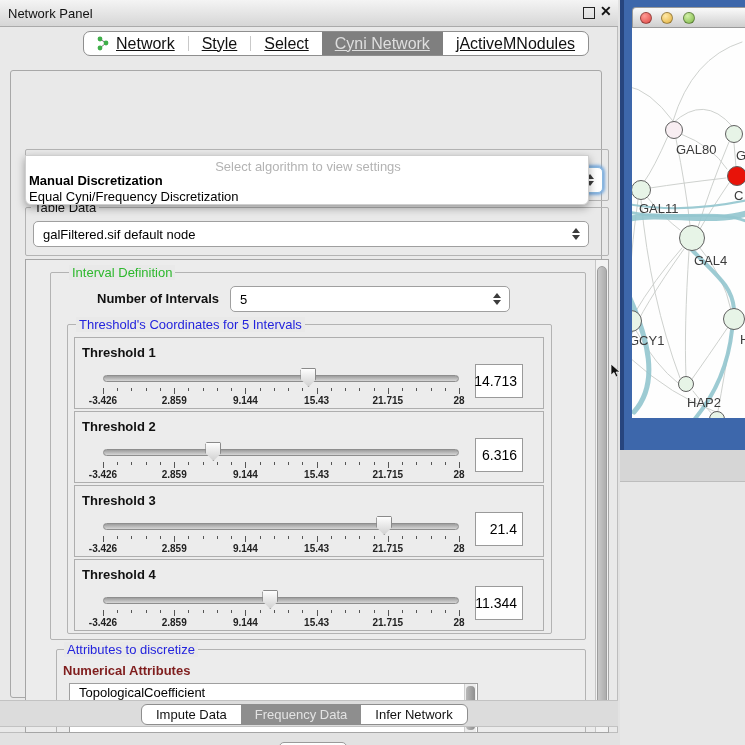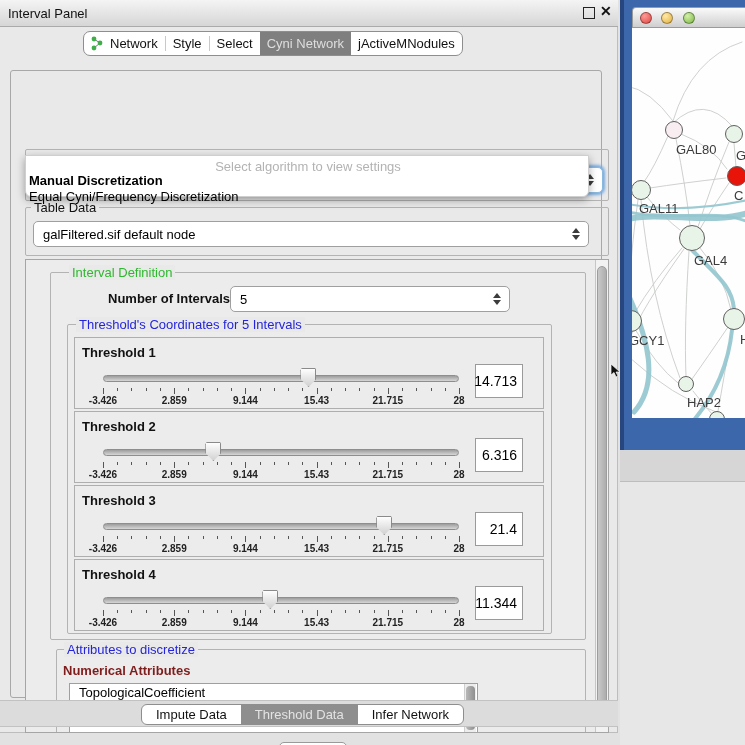--- a/index.html
+++ b/index.html
@@ -9,38 +9,38 @@
 
   
   #control-panel { left:0; top:0; width:618px; height:733px; background:#e9e9e9; border-right:1px solid #bdbdbd; border-bottom:1px solid #bdbdbd; }
   #cp-titlebar { left:0; top:0; width:618px; height:27px; background:linear-gradient(#f4f4f4,#d6d6d6); border-bottom:1px solid #aaa; }
   #cp-title { left:8px; top:6px; font-size:13px; color:#111; }
   #cp-float { left:583px; top:7px; width:12px; height:12px; border:1.5px solid #222; background:transparent; }
   #cp-close { left:600px; top:3px; font-size:14px; font-weight:bold; color:#111; }
 
   
   #tabbar { left:83px; top:31px; height:25px; display:flex; align-items:stretch; background:#fff; border:1px solid #8e8e8e; border-radius:7px; overflow:hidden; }
-  .tab { display:flex; align-items:center; padding:0 7px; font-size:13px; color:#111; white-space:nowrap; }
+  .tab { display:flex; align-items:center; padding:0 13px; font-size:16px; color:#111; white-space:nowrap;text-decoration:underline; }
   .tab.sel { background:#7f7f7f; color:#dedede; }
   .tab-sep { width:1px; background:#c9c9c9; margin:4px 0; }
   .net-icon { width:13px; height:15px; margin-right:6px; }
 
   
   #outer-box { left:10px; top:70px; width:592px; height:628px; border:1px solid #a8a8a8; border-radius:3px; background:#e9e9e9; }
 
   .grouplabel { background:#e9e9e9; padding:0 3px; font-size:13px; }
   .groupbox { border:1px solid #b3b3b3; border-radius:2px; }
 
   
   #algo-group { left:14px; top:78px; width:584px; height:52px; }
   #algo-label { left:18px; top:71px; font-weight:bold; color:#3d3d3d; z-index:2; }
   #algo-combo { left:22px; top:96px; width:570px; height:26px; background:#fff; border:1px solid #89b8e0; border-radius:5px; box-shadow:0 0 3px 2px #7aabdd; z-index:3; }
 
   
-  #algo-popup { left:14px; top:84px; width:564px; height:42px; background:#fff; border:1px solid #cfcfcf; border-radius:0 0 6px 6px; box-shadow:0 3px 8px rgba(0,0,0,.35); z-index:40; }
+  #algo-popup { left:14px; top:84px; width:564px; height:50px; background:#fff; border:1px solid #cfcfcf; border-radius:0 0 6px 6px; box-shadow:0 3px 8px rgba(0,0,0,.35); z-index:40; }
   #popup-placeholder { left:0; top:3px; width:564px; text-align:center; color:#b3b3b3; font-size:13px; }
   .popup-opt { left:3px; font-size:13px; color:#000; white-space:nowrap; }
   .popup-opt.bold { font-weight:bold; }
 
   
   #tabledata-group { left:14px; top:136px; width:584px; height:49px; }
   #tabledata-label { left:20px; top:129px; color:#111; z-index:1; }
   .combo { background:#fff; border:1px solid #9f9f9f; border-radius:5px; display:flex; align-items:center; }
   .combo .val { padding-left:9px; color:#000; font-size:13px; }
   .stepper { position:absolute; right:8px; top:50%; transform:translateY(-50%); display:flex; flex-direction:column; gap:2px; }
@@ -102,21 +102,21 @@
 
   
   #tp-header { left:620px; top:450px; width:125px; height:32px; background:#d6d6d6; border-bottom:1px solid #bdbdbd; }
   #tp-body { left:620px; top:482px; width:125px; height:263px; background:#e7e7e7; }
 </style>
 </head>
 <body>
 
 <div id="control-panel" class="abs">
   <div id="cp-titlebar" class="abs">
-    <div id="cp-title" class="abs">Interval Panel</div>
+    <div id="cp-title" class="abs">Network Panel</div>
     <div id="cp-float" class="abs"></div>
     <div id="cp-close" class="abs">✕</div>
   </div>
 
   <div id="tabbar" class="abs">
       <div class="tab">
         <svg class="net-icon" viewBox="0 0 13 15">
           <line x1="3" y1="3" x2="9" y2="7" stroke="#777" stroke-width="1"></line>
           <line x1="3" y1="12" x2="9" y2="7" stroke="#777" stroke-width="1"></line>
           <circle cx="3" cy="3" r="2.4" fill="#3fae49"></circle>
@@ -161,21 +161,21 @@
     <div id="tabledata-combo" class="abs combo">
       <span class="val">galFiltered.sif default node</span>
       <span class="stepper">
           <span class="up"></span>
           <span class="dn"></span>
         </span>
     </div>
 
     <div id="scrollarea" class="abs">
       <div id="interval-group" class="abs groupbox" style="left:24px;top:12px;"></div>
-      <div id="noi-label" class="abs" style="left:82px;top:31px;">Number of Intervals</div>
+      <div id="noi-label" class="abs" style="left:71px;top:31px;">Number of Intervals</div>
       <div id="noi-combo" class="abs combo" style="left:204px;top:26px;">
         <span class="val">5</span>
         <span class="stepper">
             <span class="up"></span>
             <span class="dn"></span>
           </span>
       </div>
       <div id="interval-label" class="abs grouplabel" style="left: 43px; top: 5px; color: rgb(46, 184, 46);">Interval Definition</div>
 
       <div id="thr-group" class="abs groupbox" style="left:41px;top:64px;"></div>
@@ -348,21 +348,21 @@
     </div>
     <div id="main-vscroll" class="abs"></div>
     <div id="main-vscroll-thumb" class="abs"></div>
 
     <div id="apply-btn" class="abs">Apply</div>
   </div>
 
   <div id="bottom-strip" class="abs"></div>
   <div id="bottom-tabbar" class="abs">
       <div class="btab">Impute Data</div>
-      <div class="btab sel">Threshold Data</div>
+      <div class="btab sel">Frequency Data</div>
       <div class="btab">Infer Network</div>
     </div>
 </div>
 
 <svg id="cursor" class="abs" viewBox="0 0 12 14">
   <polygon points="1,0 1,11 4,8.5 6,13 8,12 6,8 10,8" fill="#111" stroke="#fff" stroke-width="0.7"></polygon>
 </svg>
 
 <div id="net-window" class="abs"></div>
 <div id="net-titlebar" class="abs"></div>

